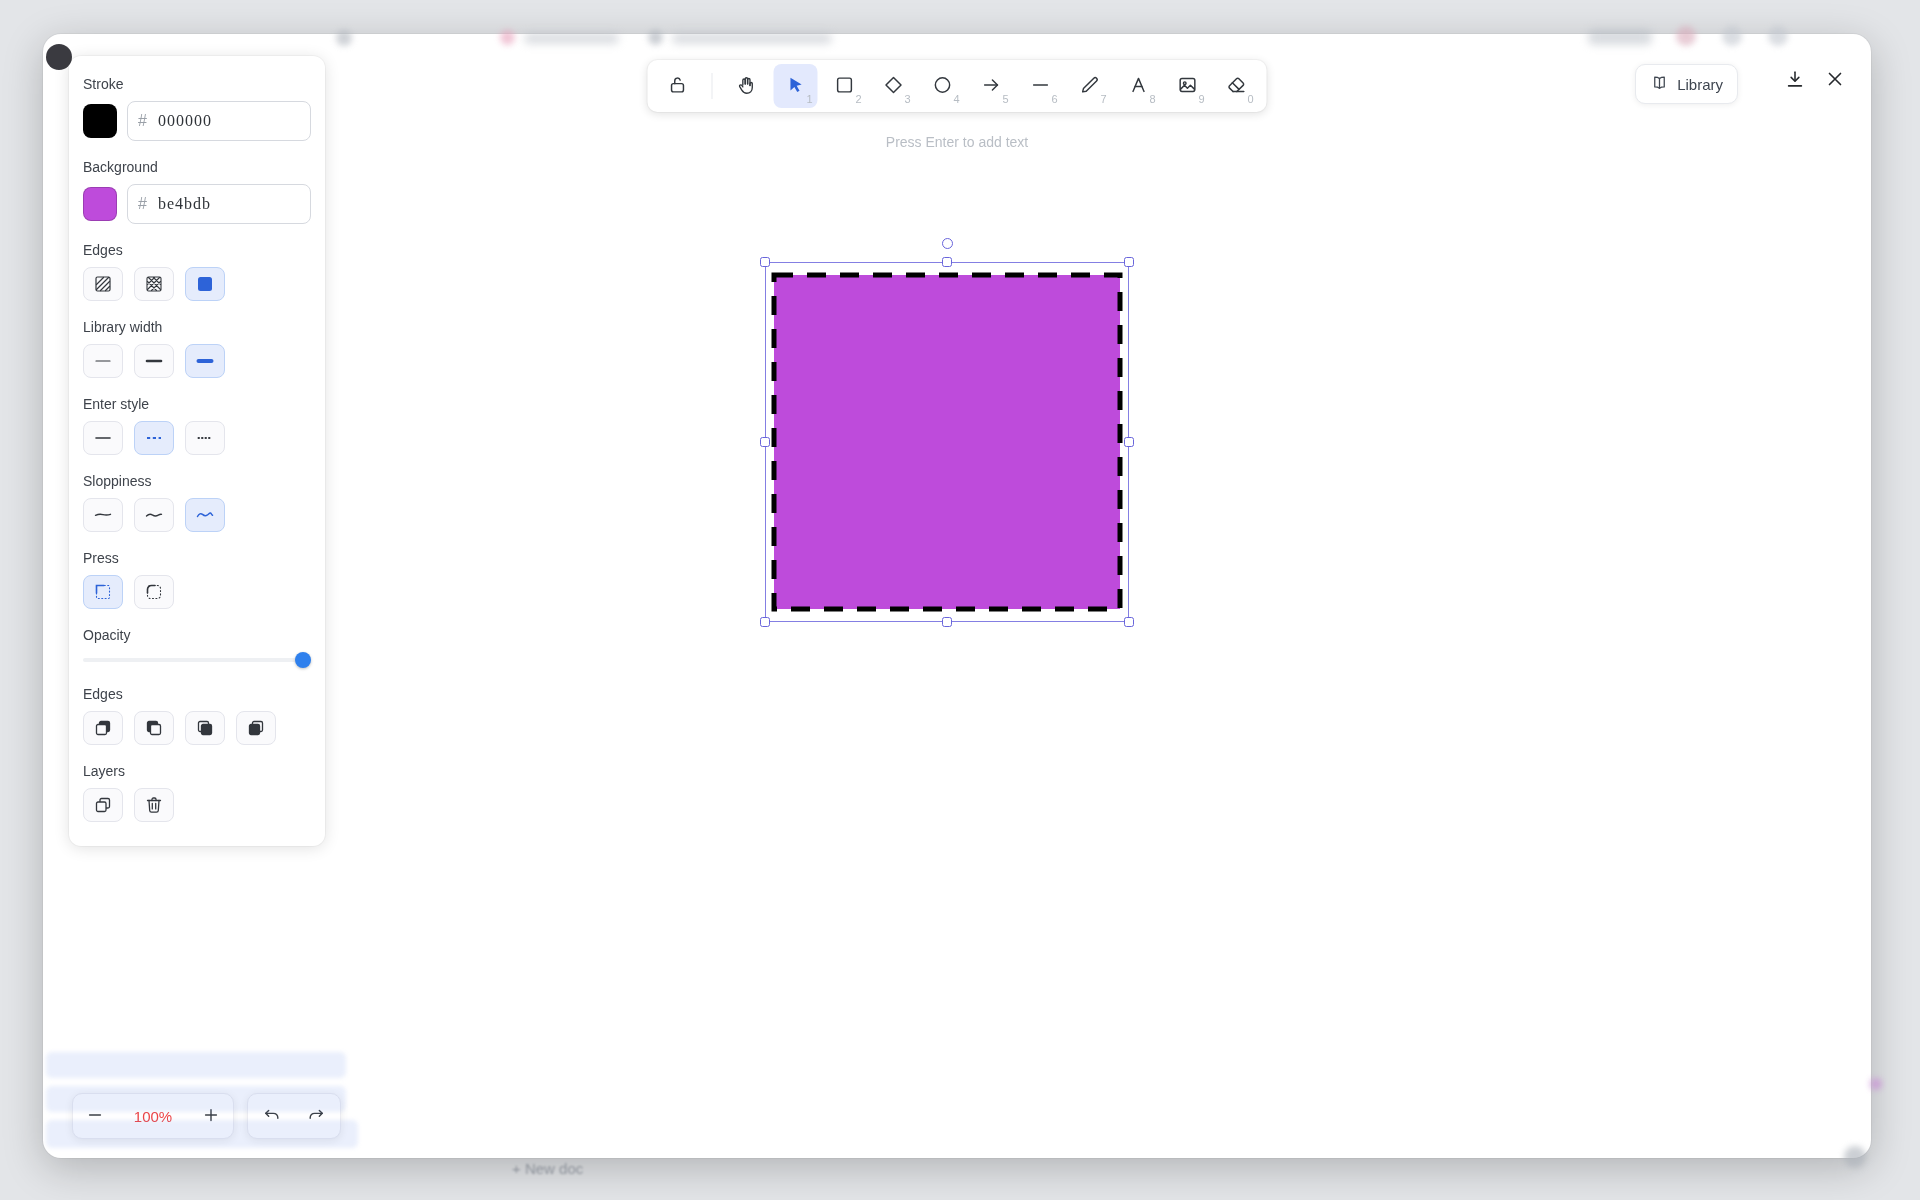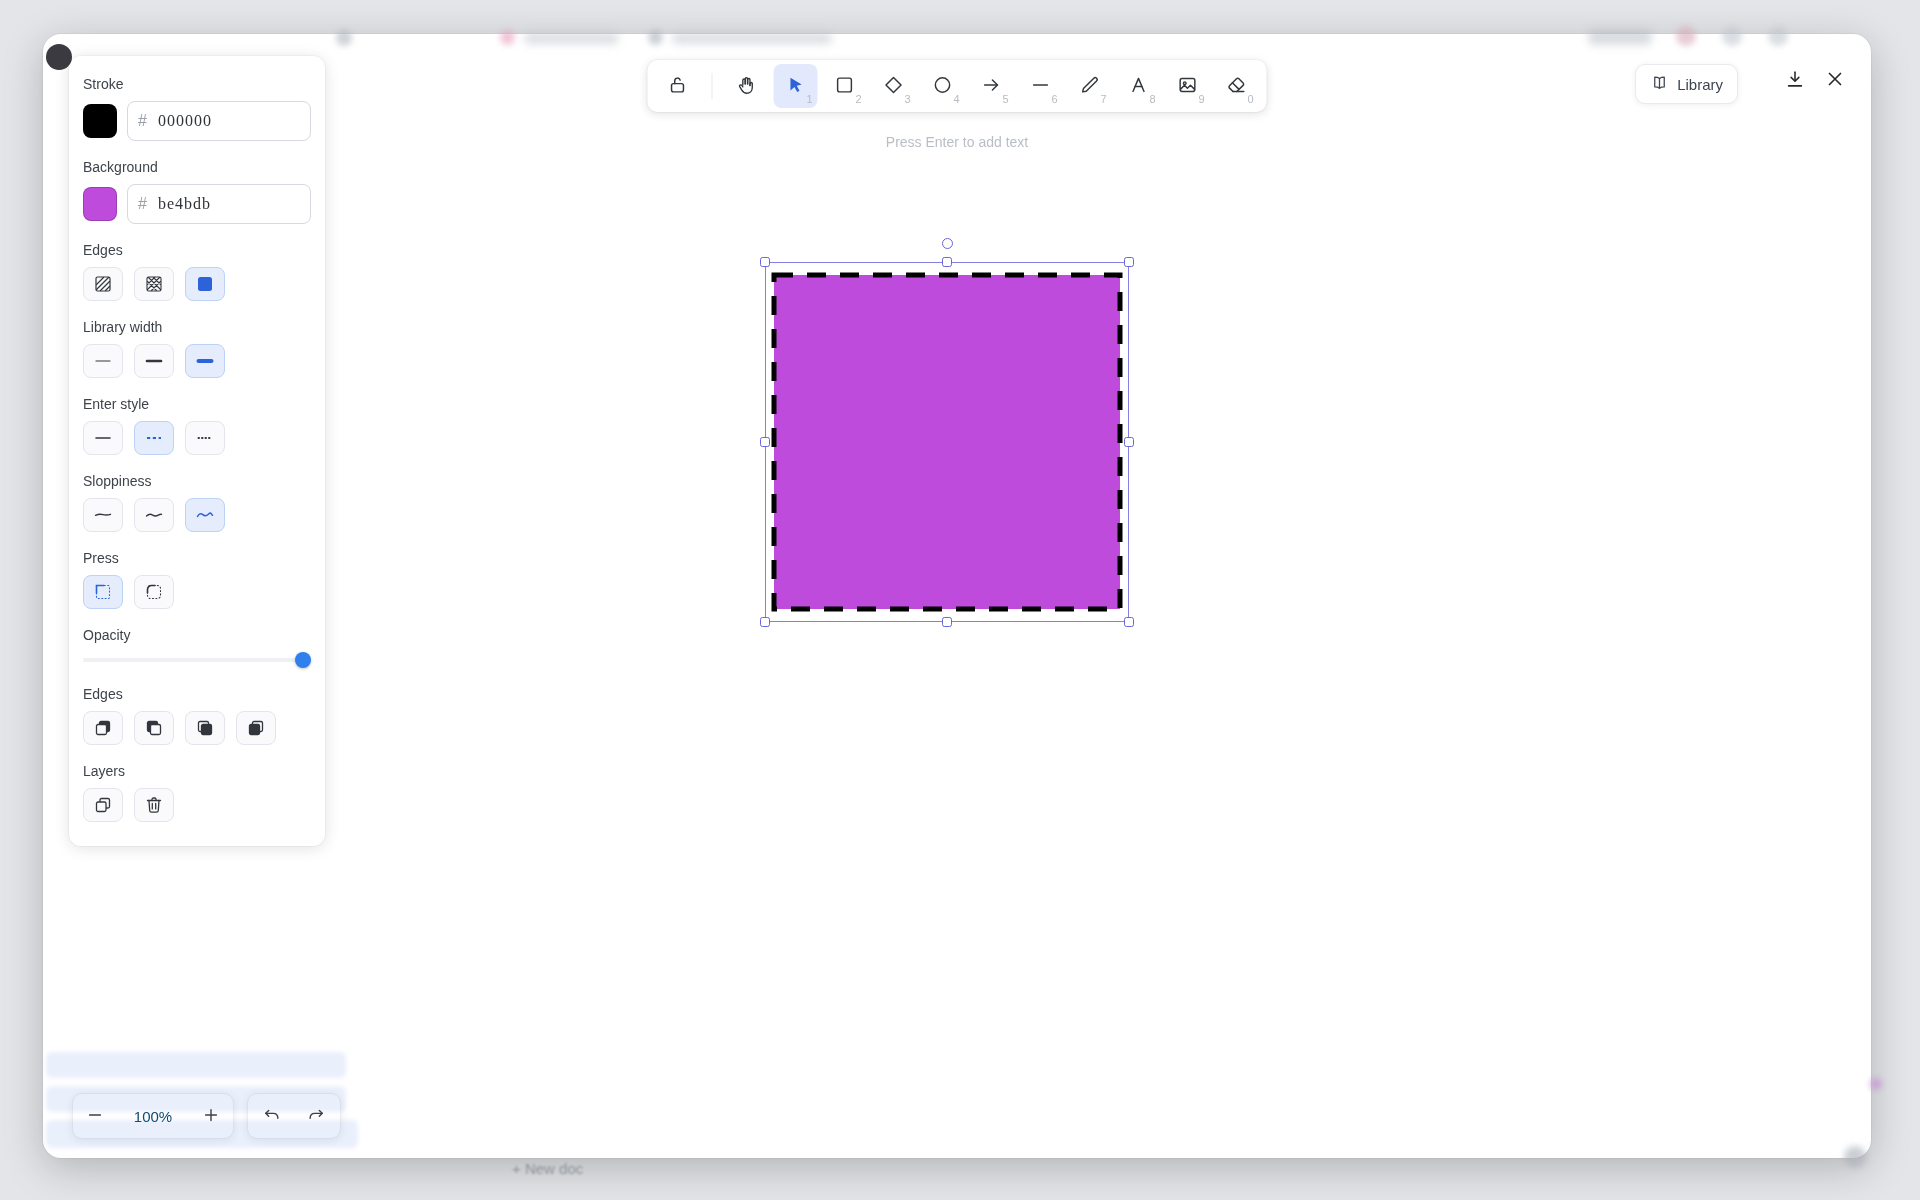--- a/index.html
+++ b/index.html
@@ -95,21 +95,21 @@
   .h-w{left:-6px;top:calc(50% - 5px);} .h-e{right:-6px;top:calc(50% - 5px);}
   .rot-handle{position:absolute;left:calc(50% - 5.5px);top:-25px;width:11px;height:11px;
     background:#fff;border:1.5px solid #6965db;border-radius:50%;box-sizing:border-box;cursor:pointer;}
 
   
   .zoom-island{position:absolute;left:29px;top:1059px;width:162px;height:46px;
     background:#fff;border:1px solid #ececf0;border-radius:10px;
     box-shadow:0 2px 8px rgba(0,0,0,.08);display:flex;align-items:center;box-sizing:border-box;}
   .zbtn{width:44px;height:44px;border:none;background:transparent;color:#3a3f45;
     display:flex;align-items:center;justify-content:center;cursor:pointer;padding:0;border-radius:8px;}
-  .zoom-val{flex:1;text-align:center;font-size:15px;color:#0c4a6e;cursor:pointer;}
+  .zoom-val{flex:1;text-align:center;font-size:15px;color:#ef4444;cursor:pointer;}
   .history-island{position:absolute;left:204px;top:1059px;height:46px;
     background:#fff;border:1px solid #ececf0;border-radius:10px;
     box-shadow:0 2px 8px rgba(0,0,0,.08);display:flex;align-items:center;box-sizing:border-box;padding:0 2px;}
   .hbtn{width:44px;height:42px;border:none;background:transparent;color:#3a3f45;
     display:flex;align-items:center;justify-content:center;cursor:pointer;padding:0;border-radius:8px;}
 </style>
 </head>
 <body>
 
 <div class="bleed bg-avatar"></div>

